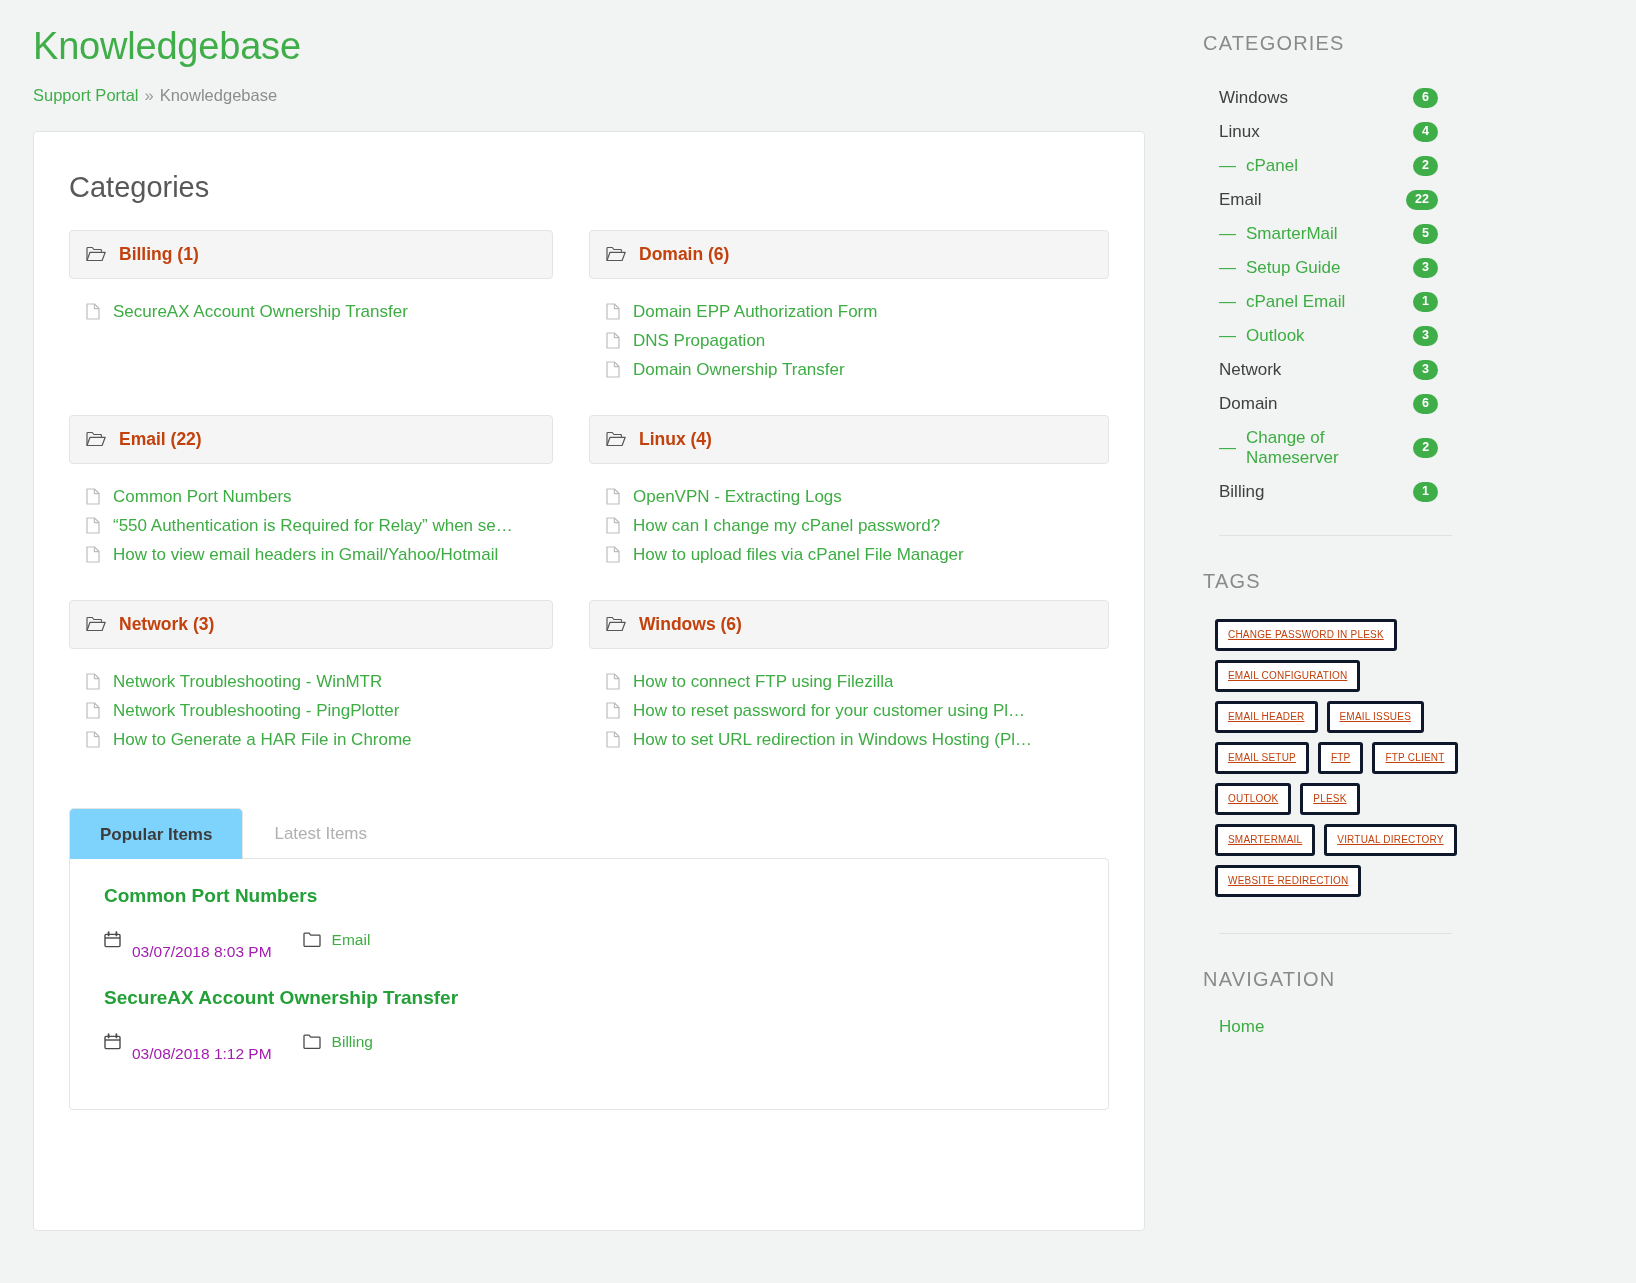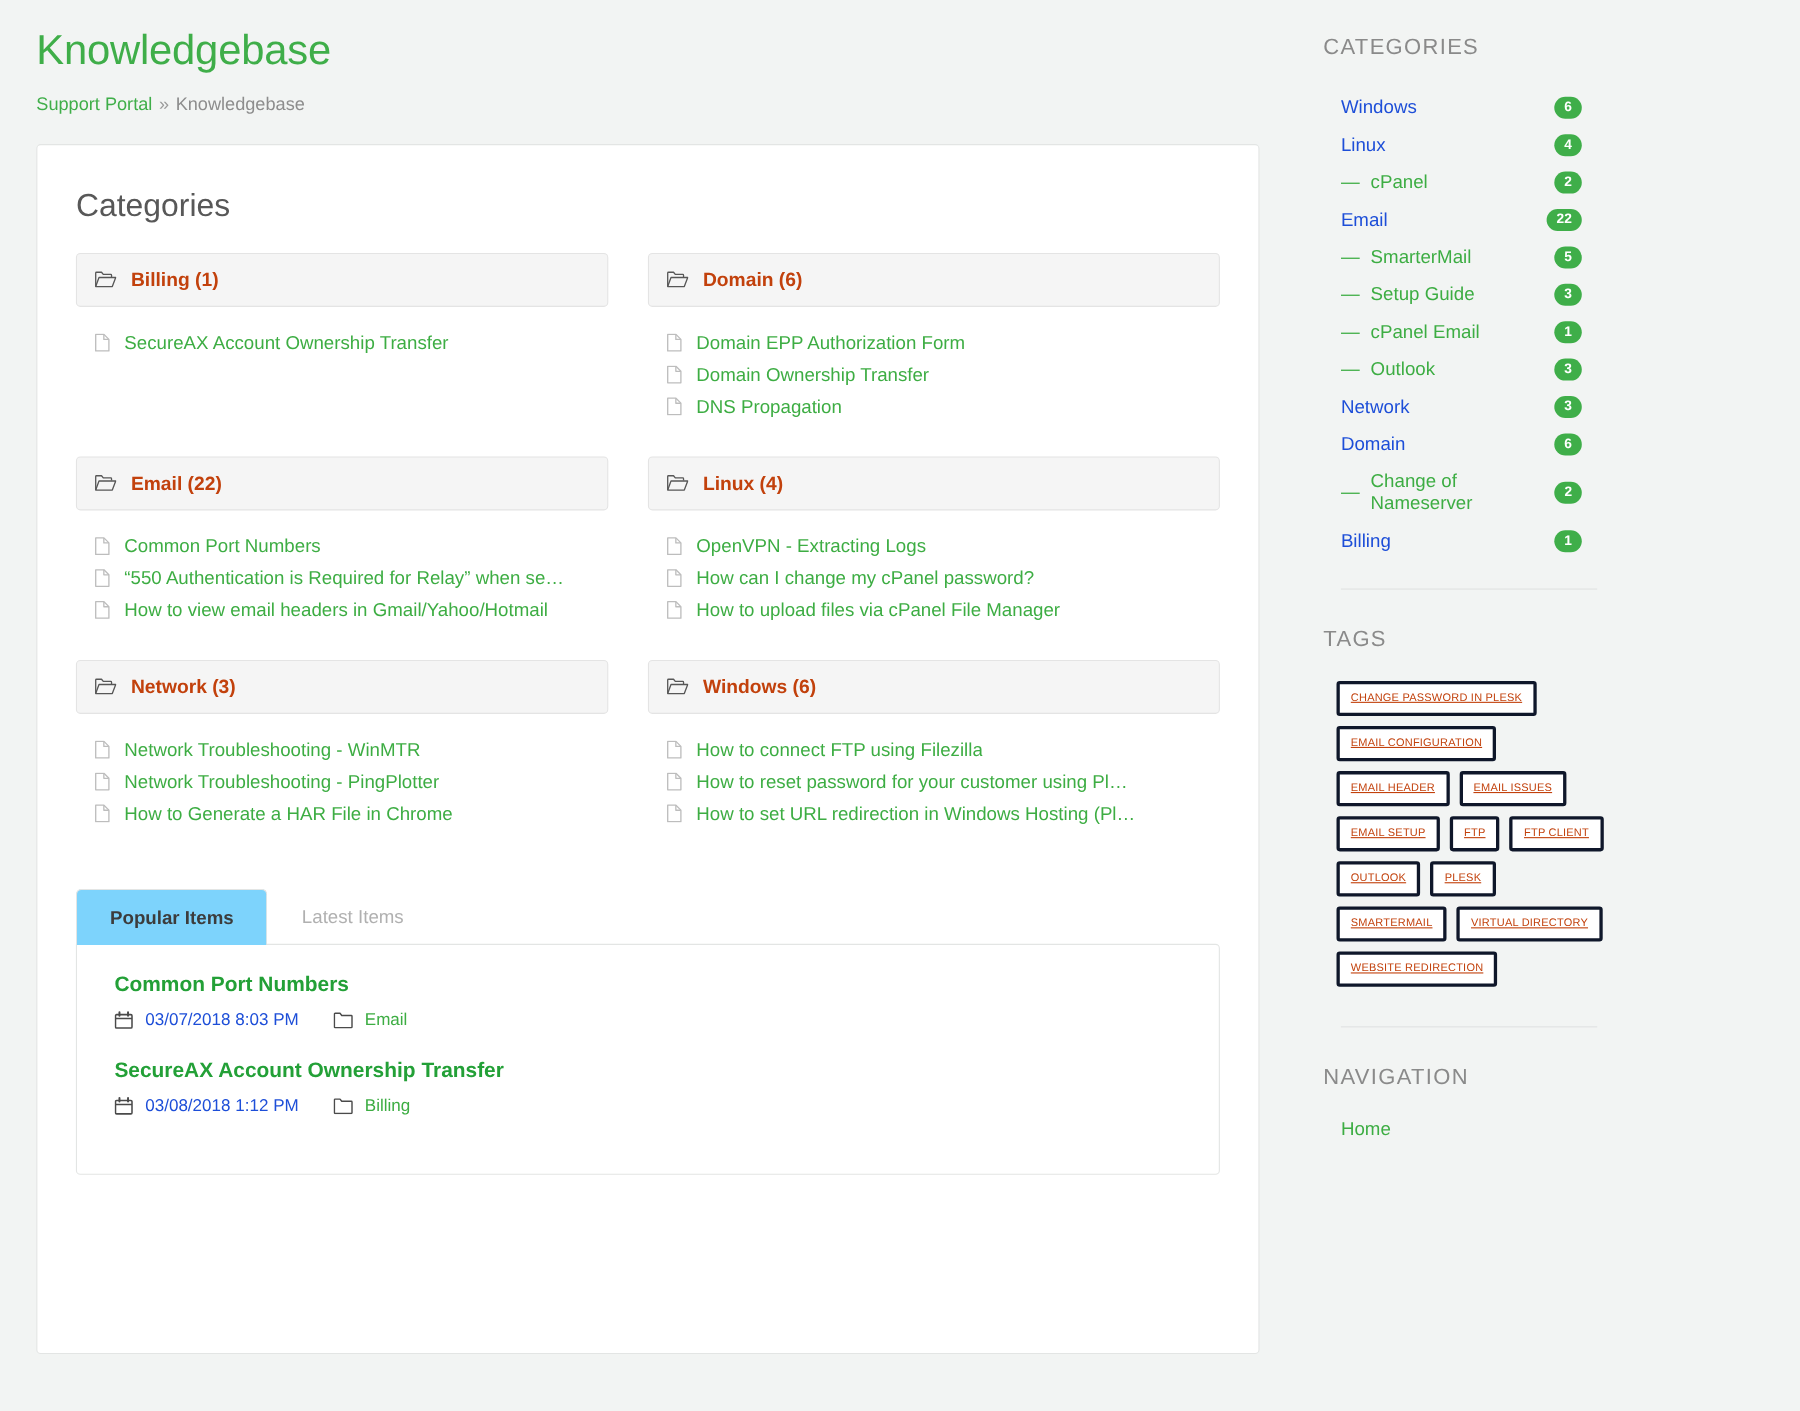--- a/index.html
+++ b/index.html
@@ -91,36 +91,36 @@
     border-radius: 0 4px 4px 4px;
     padding: 26px 34px 20px 34px;
     min-height: 210px;
   }
   .pop-item { margin-bottom: 26px; }
   .pop-item .t {
     font-size: 19px; font-weight: bold; color: #23a037;
     text-decoration: none; display: block; margin-bottom: 12px;
   }
   .pop-meta { display: flex; align-items: center; gap: 11px; font-size: 15.5px; }
-  .pop-meta .date { color: #1d4ed8; margin-right: 20px; }
+  .pop-meta .date { color: #a21caf; margin-right: 20px; margin-top: 24px; }
   .pop-meta .cat { color: #3dad43; text-decoration: none; }
 
   
   .side { flex: 1; padding: 32px 0 0 13px; }
   .side-h {
     font-size: 20px; color: #8a8a8a; letter-spacing: 1.2px;
     font-weight: 400; margin: 0 0 26px 0;
   }
   .side-list { margin: 0 0 26px 0; }
   .side-row {
     display: flex; align-items: center; justify-content: space-between;
     padding: 7px 30px 7px 16px;
     font-size: 17px;
   }
-  .side-row a { color: #1d4ed8; text-decoration: none; }
+  .side-row a { color: #404040; text-decoration: none; }
   .side-row.sub a { color: #3dad43; }
   .side-row .dash { color: #3dad43; margin-right: 10px; }
   .side-row .nm { display: flex; align-items: center; }
   .badge {
     background: #3fae49; color: #fff; font-size: 12.5px; font-weight: bold;
     border-radius: 10px; padding: 3px 9px 4px 9px; min-width: 24px;
     text-align: center; line-height: 1;
   }
   .divider { height: 1px; background: #e0e2e1; margin: 22px 16px 0 16px; }
 
@@ -182,28 +182,28 @@
                   <path d="M1 1h7.5L13 5.5V16H1z" fill="none" stroke="#bdbdbd" stroke-width="1.2" stroke-linejoin="round"></path>
                   <path d="M8.4 1v4.6H13" fill="none" stroke="#bdbdbd" stroke-width="1.2" stroke-linejoin="round"></path>
                 </svg>
                 <a href="#">Domain EPP Authorization Form</a>
               </div>
               <div class="cat-item">
                 <svg class="ic" width="14" height="17" viewBox="0 0 14 17">
                   <path d="M1 1h7.5L13 5.5V16H1z" fill="none" stroke="#bdbdbd" stroke-width="1.2" stroke-linejoin="round"></path>
                   <path d="M8.4 1v4.6H13" fill="none" stroke="#bdbdbd" stroke-width="1.2" stroke-linejoin="round"></path>
                 </svg>
+                <a href="#">DNS Propagation</a>
+              </div>
+              <div class="cat-item">
+                <svg class="ic" width="14" height="17" viewBox="0 0 14 17">
+                  <path d="M1 1h7.5L13 5.5V16H1z" fill="none" stroke="#bdbdbd" stroke-width="1.2" stroke-linejoin="round"></path>
+                  <path d="M8.4 1v4.6H13" fill="none" stroke="#bdbdbd" stroke-width="1.2" stroke-linejoin="round"></path>
+                </svg>
                 <a href="#">Domain Ownership Transfer</a>
-              </div>
-              <div class="cat-item">
-                <svg class="ic" width="14" height="17" viewBox="0 0 14 17">
-                  <path d="M1 1h7.5L13 5.5V16H1z" fill="none" stroke="#bdbdbd" stroke-width="1.2" stroke-linejoin="round"></path>
-                  <path d="M8.4 1v4.6H13" fill="none" stroke="#bdbdbd" stroke-width="1.2" stroke-linejoin="round"></path>
-                </svg>
-                <a href="#">DNS Propagation</a>
               </div>
             </div>
           </div>
           <div class="cat-block">
             <div class="cat-head">
               <svg class="ic" width="20" height="17" viewBox="0 0 20 17">
                 <path d="M1 14.5V2.2c0-.4.3-.7.7-.7h4.6l1.6 2h6.8c.4 0 .7.3.7.7v1.6" fill="none" stroke="#575757" stroke-width="1.2" stroke-linejoin="round"></path>
                 <path d="M1 14.5l3-8.2h15.2l-3.1 8.2z" fill="none" stroke="#575757" stroke-width="1.2" stroke-linejoin="round"></path>
               </svg>
               <span class="label">Email (22)</span>

